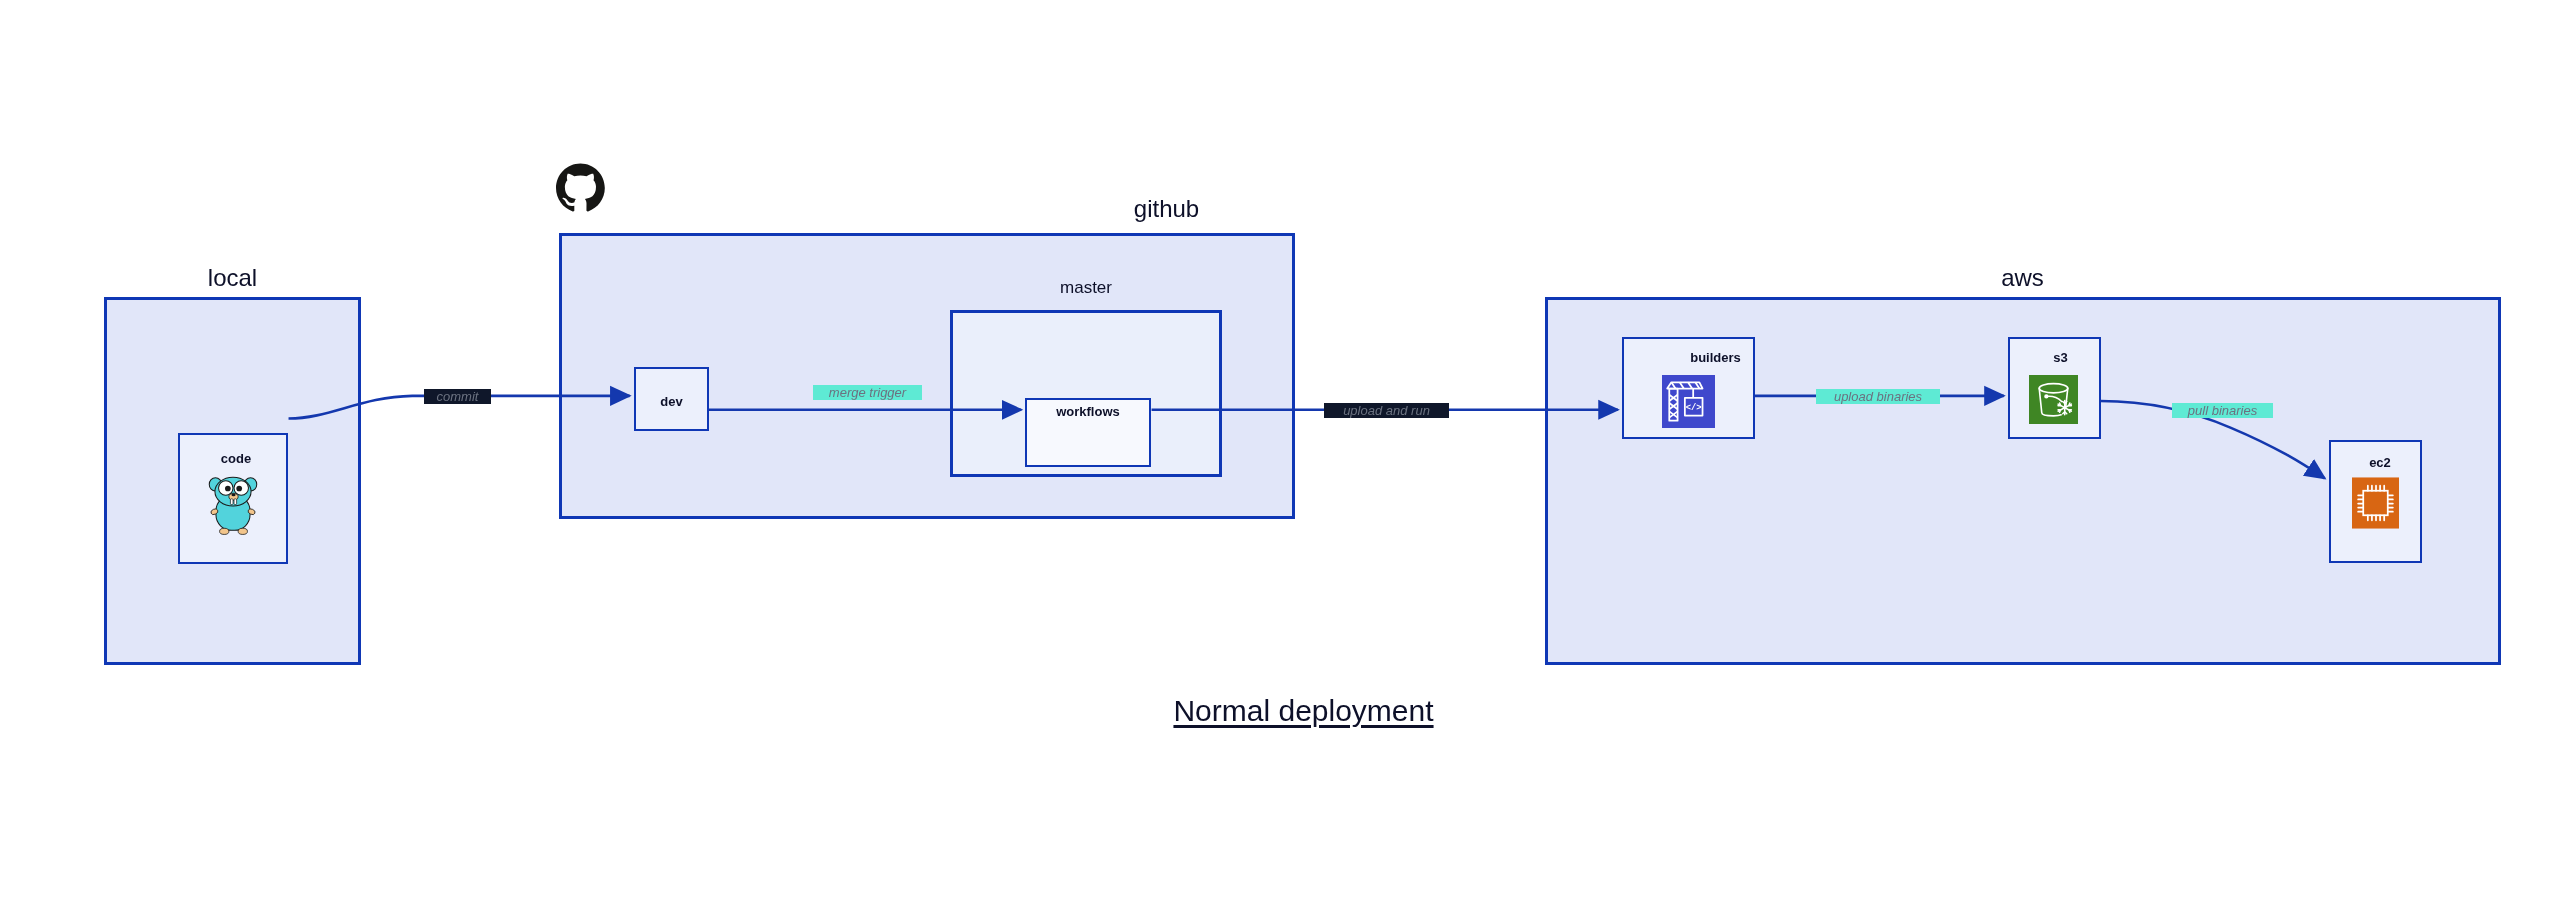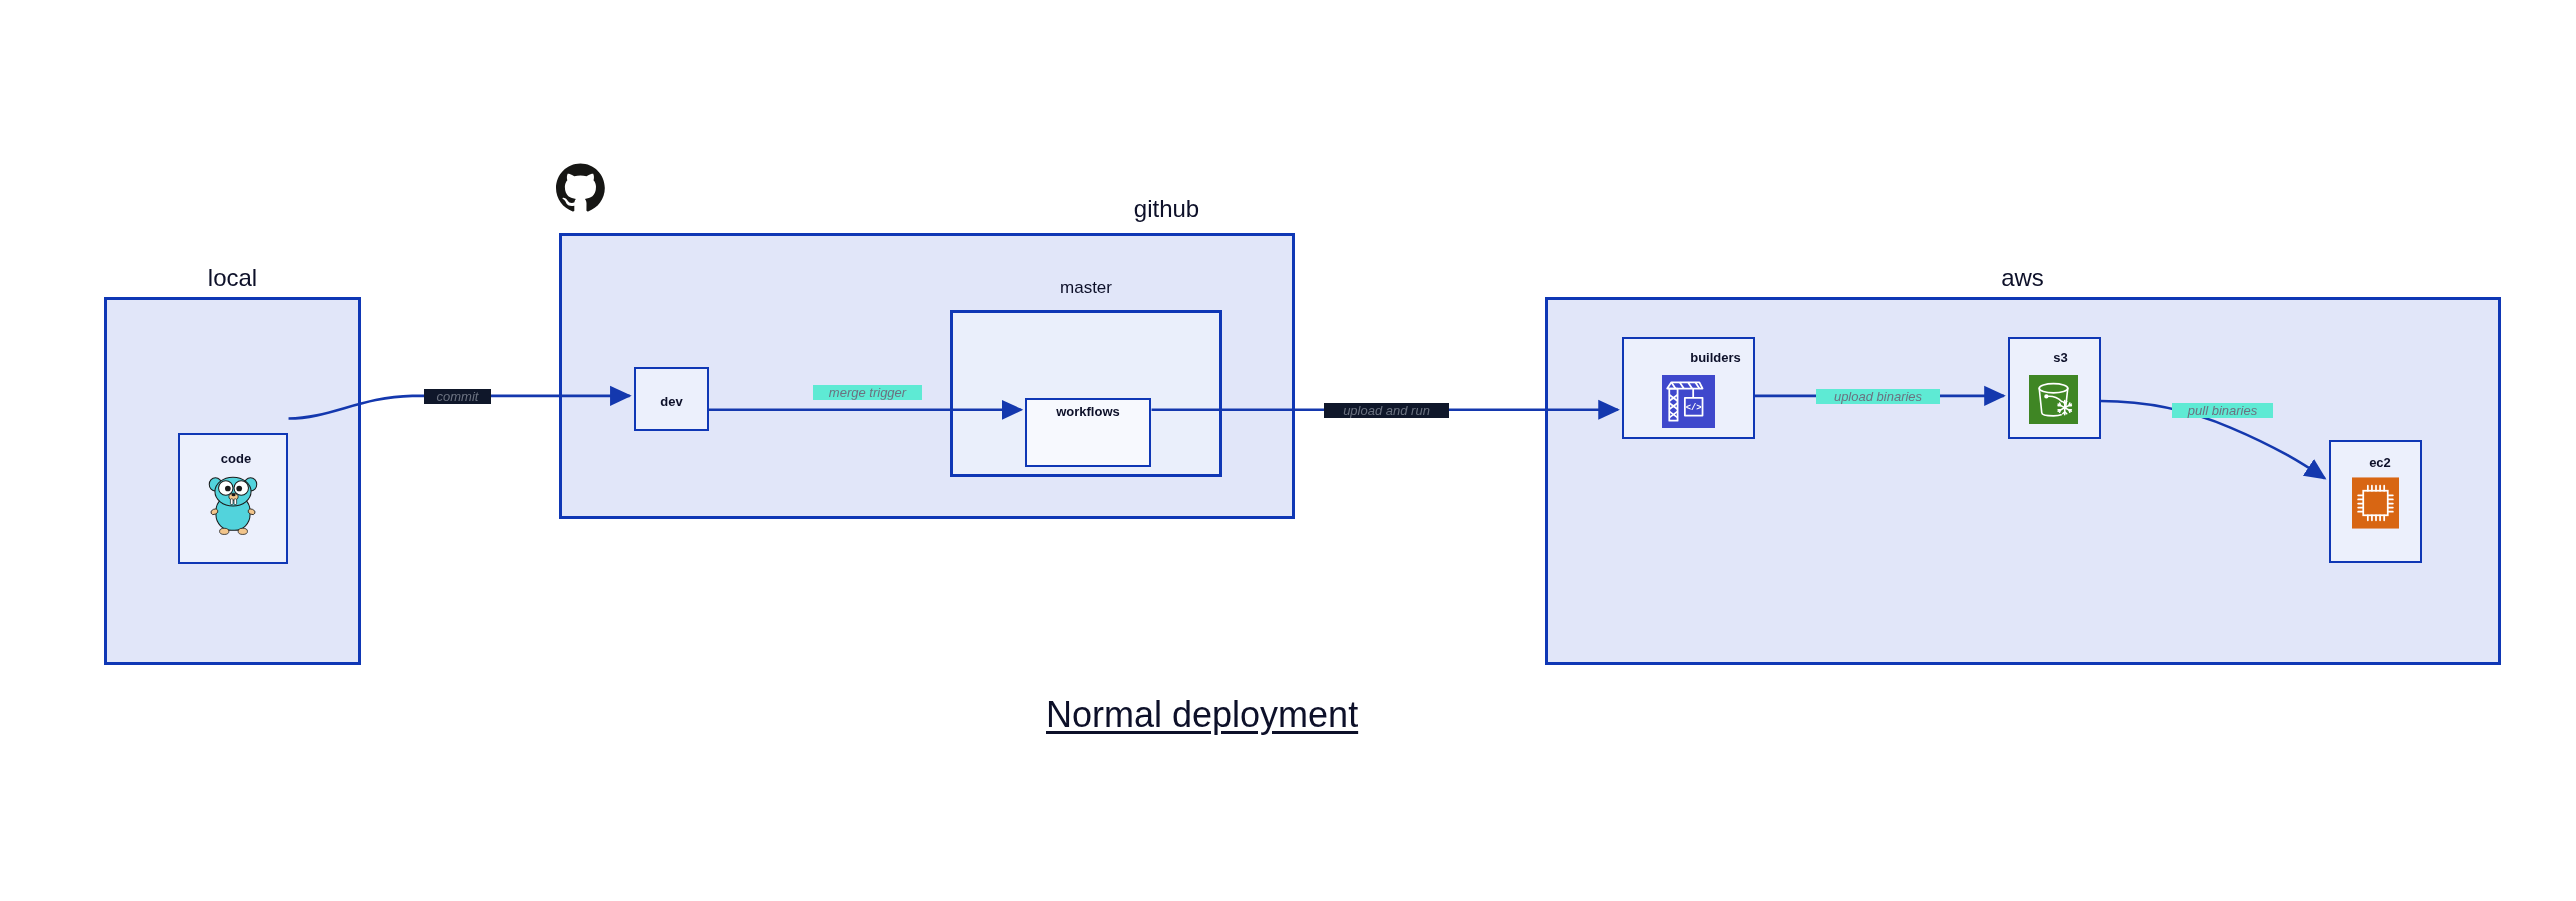--- a/index.html
+++ b/index.html
@@ -79,26 +79,26 @@
   .edge-layer {
     position: absolute;
     left: 0; top: 0;
     width: 2604px; height: 902px;
     pointer-events: none;
   }
 
   
   #page-title {
     color: #0D1029;
-    font-size: 36px;
+    font-size: 30px;
     font-weight: 400;
     text-decoration: underline;
     text-underline-offset: 4.1px;
     white-space: nowrap;
-    text-align: left;
+    text-align: center;
   }
 
   
   .icon-tile { display: block; }
 </style>
 </head>
 <body>
 
 <div id="canvas">
 

